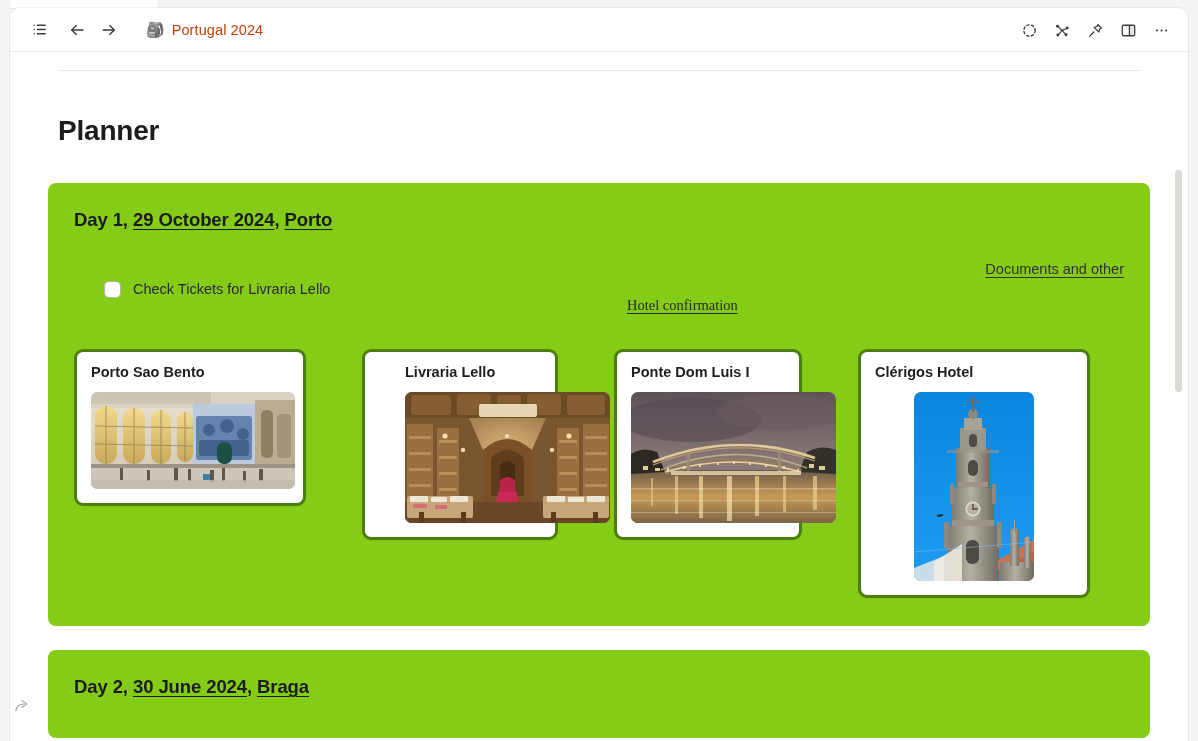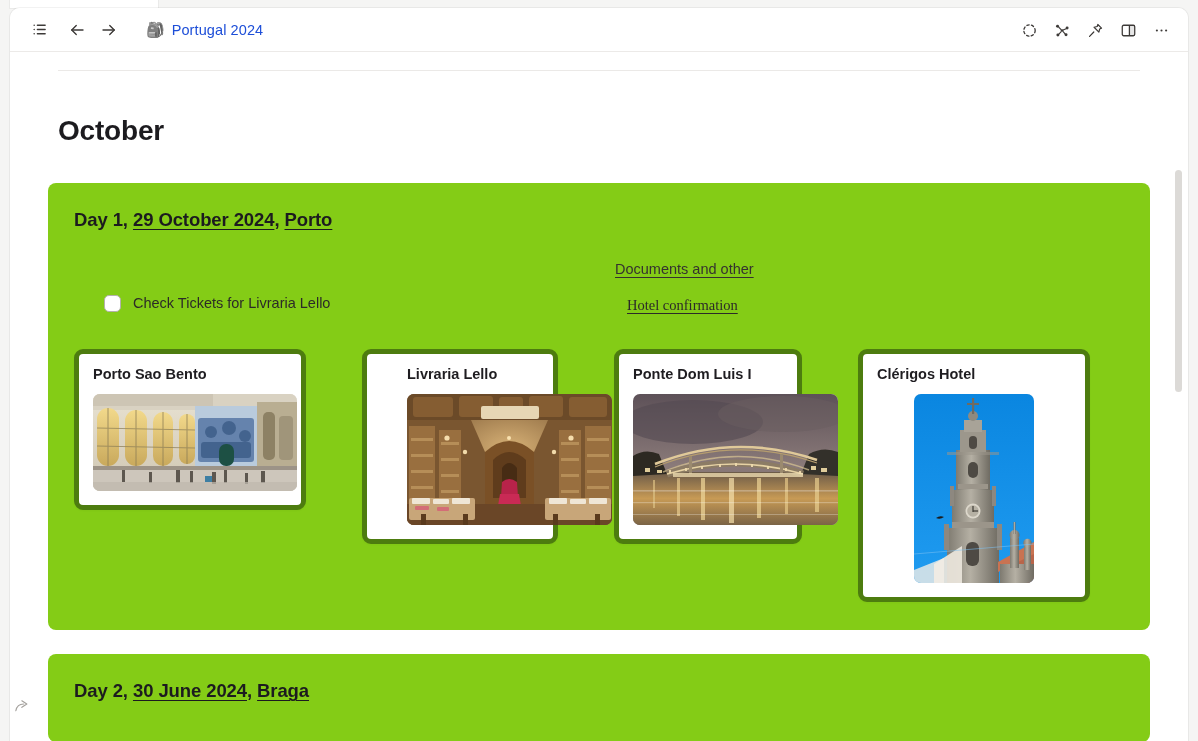--- a/index.html
+++ b/index.html
@@ -70,21 +70,21 @@
     align-items: center;
     gap: 7px;
     margin-left: 16px;
     padding: 4px 8px 4px 4px;
     border-radius: 6px;
     cursor: pointer;
   }
   .doc-emoji { font-size: 15px; line-height: 1; filter: grayscale(1); opacity: .85; }
   .doc-title {
     font-size: 14.5px;
-    color: #1d4ed8;
+    color: #c2410c;
     letter-spacing: .1px;
   }
 
   .tb-right {
     position: absolute;
     right: 12px;
     top: 7px;
     display: flex;
     align-items: center;
     gap: 3px;
@@ -141,23 +141,23 @@
   .col { width: 575px; }
 
   .col-head {
     font-size: 14.5px;
     color: #35322f;
     text-decoration: underline;
     text-underline-offset: 3px;
     text-decoration-thickness: 1px;
     cursor: pointer;
   }
-  .col-head.indent { margin-left: 16px; }
-
-  .todo-list { margin-top: 26px; text-align: center; }
+  .col-head.indent { margin-left: 16px; text-align: right; }
+
+  .todo-list { margin-top: 12px; text-align: center; }
   .todo-row {
     display: flex;
     align-items: center;
     gap: 12px;
     height: 32px;
     padding-left: 30px;
   }
   .cbox {
     width: 17px; height: 17px;
     border: 1.4px solid #b4b1ad;
@@ -190,21 +190,21 @@
   
   .cards {
     display: flex;
     margin-top: 28px;
     padding: 0 26px;
     align-items: flex-start;
     gap: 56px;
   }
   .card {
     background: #ffffff;
-    border: 5px solid #4d7c0f;
+    border: 3px solid #4d7c0f;
     border-radius: 9px;
     padding: 12px 14px 14px 14px;
     box-shadow: 0 1px 2px rgba(0,0,0,0.03);
   }
   .card-title {
     font-size: 14.5px;
     font-weight: bold;
     color: #1f1d21;
     margin-bottom: 12px;
   }
@@ -344,21 +344,21 @@
         </svg>
       </div>
     </div>
   </div>
 
   <div class="page-scroll">
     <div class="page-inner">
 
       <div class="top-rule"></div>
 
-      <h1 class="page-title">October</h1>
+      <h1 class="page-title">Planner</h1>
 
       <section class="day-block">
 
         <div class="day-head">
           <span>Day 1,</span>
           <span class="u">29 October 2024</span><span>,</span>
           <span class="u">Porto</span>
         </div>
 
         <div class="cols">

